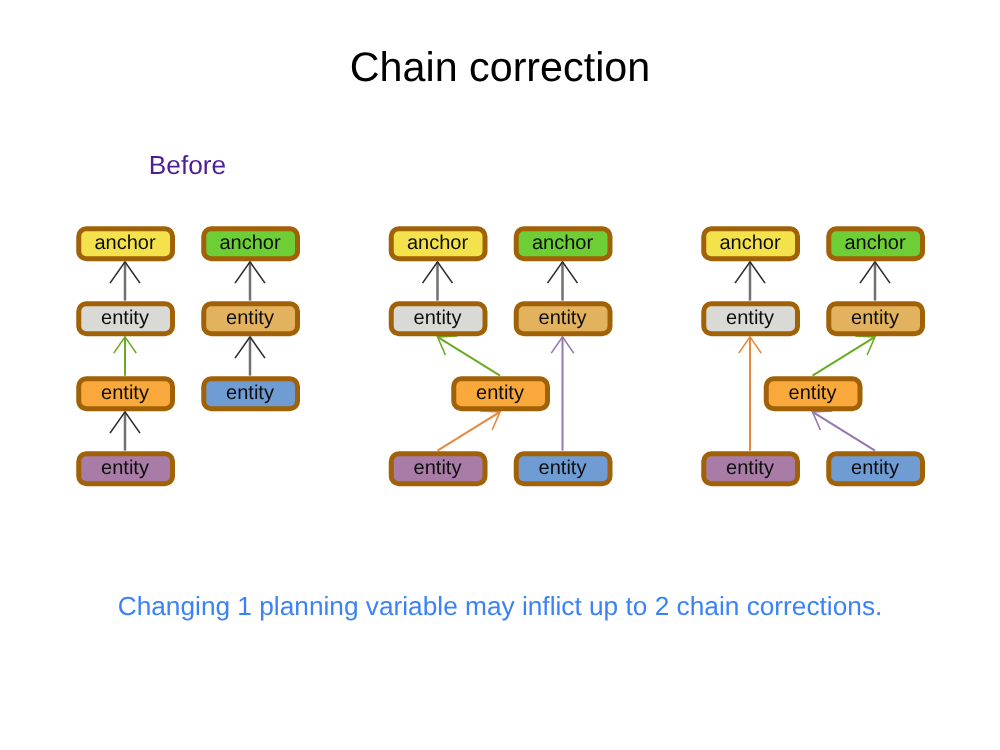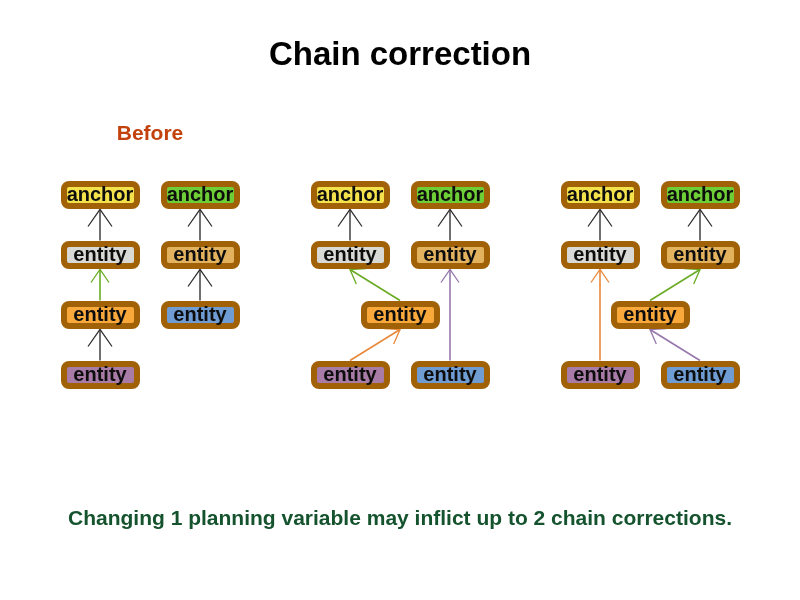--- a/index.html
+++ b/index.html
@@ -3,67 +3,65 @@
 <meta charset="utf-8">
 <style>
   html, body { margin: 0; padding: 0; background: #ffffff; }
   .stage {
     position: relative;
     width: 800px;
     height: 600px;
     background: #ffffff;
     font-family: "Liberation Sans", sans-serif;
     overflow: hidden;
-    font-weight: bold;
   }
   .title {
     position: absolute;
     top: 35px; left: 0;
     width: 800px;
     text-align: center;
     font-size: 33px;
     color: #000000;
     white-space: nowrap;
   }
   .panel-label {
     position: absolute;
     top: 121px;
     width: 180px;
     text-align: center;
     font-size: 21px;
-    color: #c2410c;
+    color: #4c1d95;
   }
   .panel-label.before { left: 60px; }
   .panel-label.after  { left: 560px; }
   .caption {
     position: absolute;
     top: 474px; left: 0;
     width: 800px;
     text-align: center;
     font-size: 21px;
-    color: #14532d;
+    color: #3b82f6;
     white-space: nowrap;
-    margin-top: 32px;
   }
   .arrows-layer {
     position: absolute;
     top: 0; left: 0;
     width: 800px; height: 600px;
   }
   .node {
     position: absolute;
     width: 79px;
     height: 28px;
     box-sizing: border-box;
-    border: 6px solid #a16207;
+    border: 4px solid #a16207;
     border-radius: 8px;
     display: flex;
     align-items: center;
     justify-content: center;
-    font-size: 20px;
+    font-size: 16px;
     color: #0d0d0d;
     white-space: nowrap;
     text-align: right;
   }
   marker { overflow: visible; }
 </style>
 </head>
 <body>
 
 <div class="stage" id="stage">

